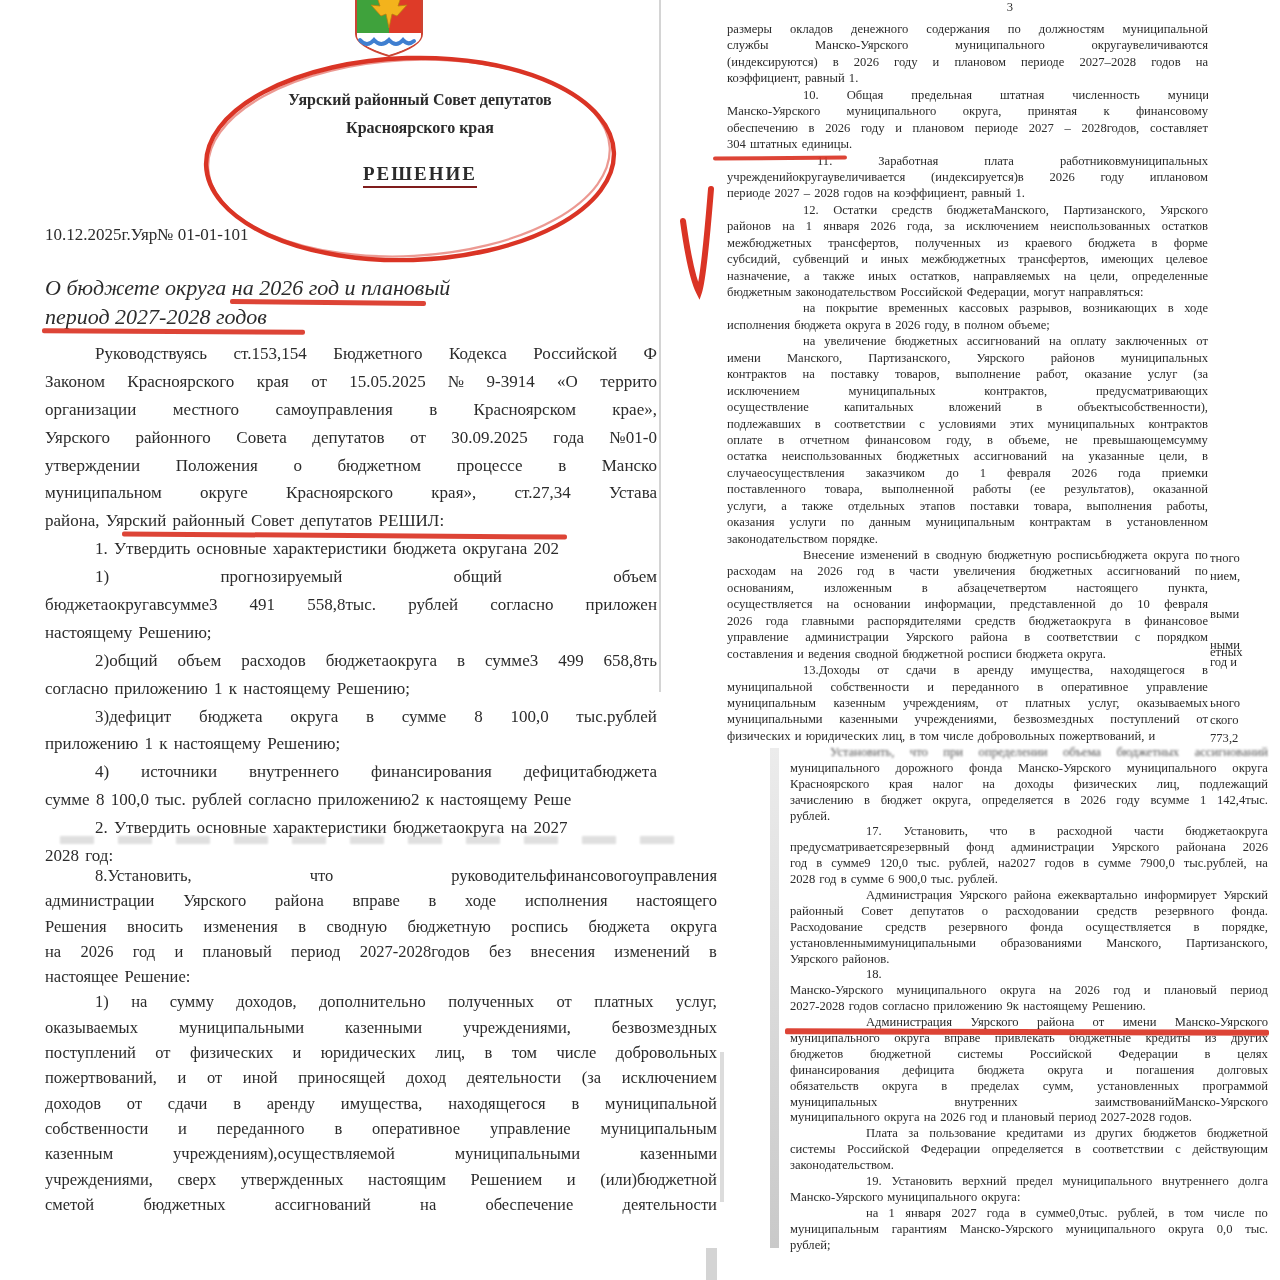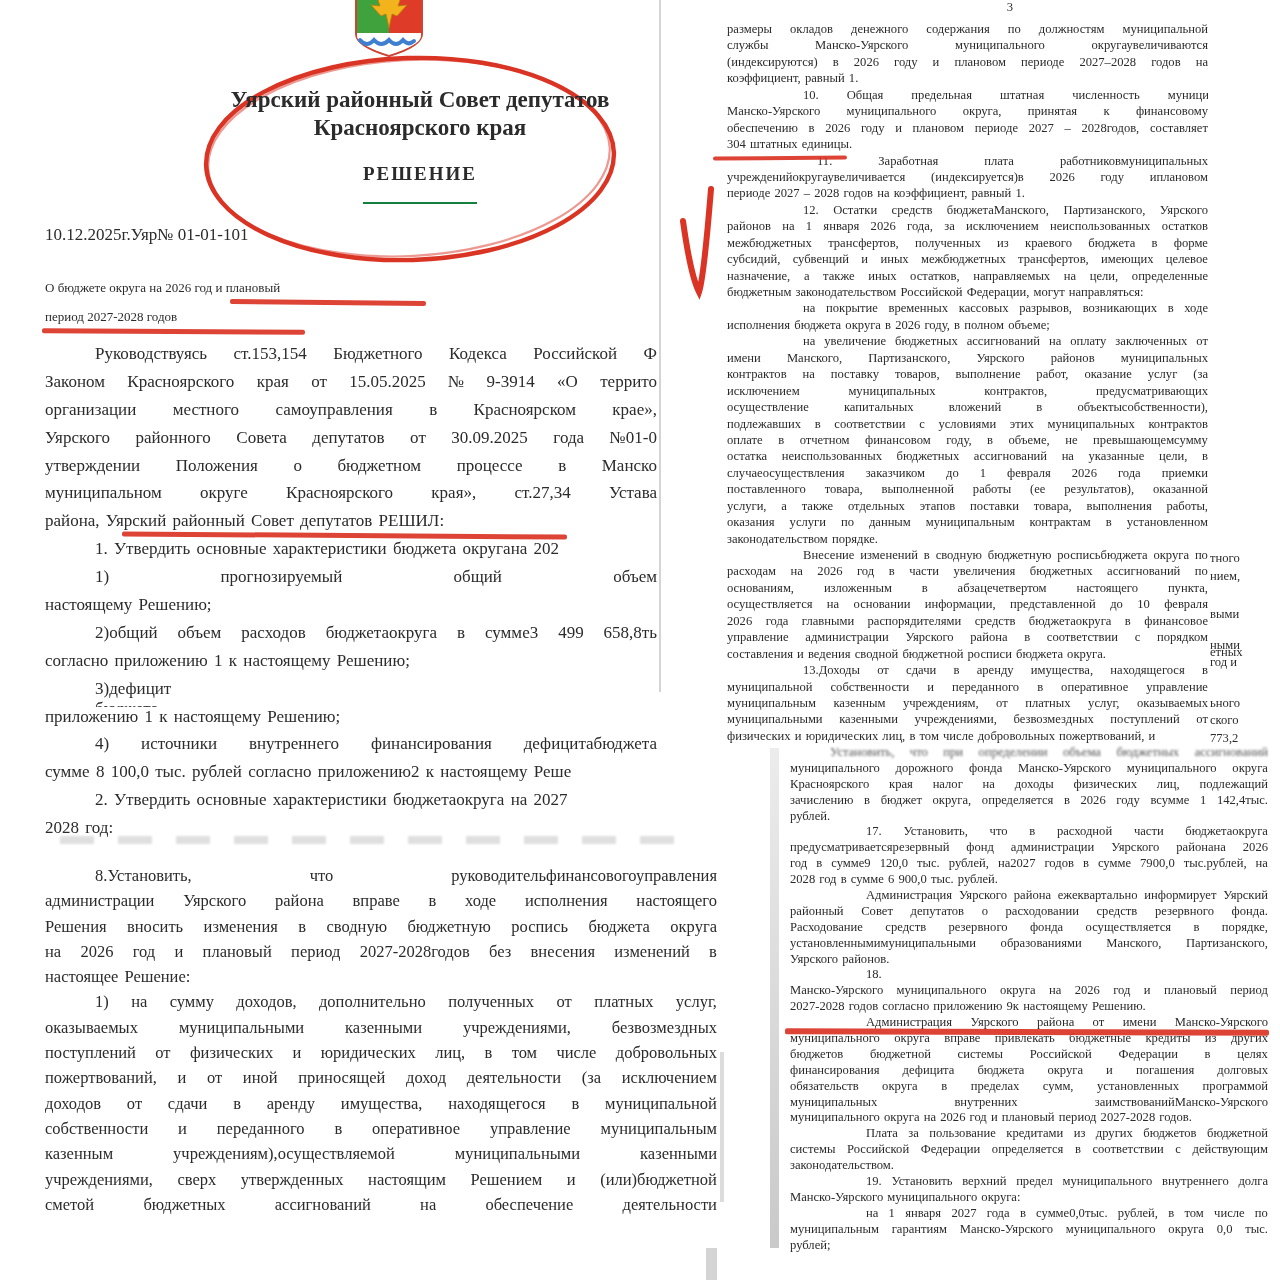--- a/index.html
+++ b/index.html
@@ -7,25 +7,25 @@
           font-family:"Liberation Serif","DejaVu Serif",serif;color:#2b2b2b;}
   .abs{position:absolute;}
   
   .doc-lines .line{height:var(--lh,28px);white-space:nowrap;overflow:hidden;}
   .doc-lines .line.j{display:flex;justify-content:space-between;}
   .doc-lines .line.blur{filter:blur(1.1px);opacity:.8;}
   .lt-body{left:45px;top:344px;width:612px;font-size:17px;--lh:27.9px;word-spacing:2px;}
   .lb-body{left:45px;top:866px;width:672px;font-size:16.5px;--lh:25.3px;word-spacing:2px;}
   .rt-body{left:727px;top:22px;width:481px;font-size:12.6px;--lh:16.45px;word-spacing:1px;}
   .rb-body{left:790px;top:745px;width:478px;font-size:12.6px;--lh:15.9px;word-spacing:1px;}
-  .title{left:45px;width:750px;text-align:center;font-weight:bold;font-size:23px;line-height:28px;}
+  .title{left:45px;width:750px;text-align:center;font-weight:bold;font-size:16px;line-height:28px;}
   .doc-type{left:45px;width:750px;text-align:center;font-weight:bold;font-size:19px;letter-spacing:2px;}
-  .doc-type span{border-bottom:2px solid #15803d;padding-bottom:18px;}
+  .doc-type span{border-bottom:2px solid #7f1d1d;padding-bottom:2px;}
   .date-line{left:45px;top:225px;font-size:17px;}
-  .subject{left:45px;font-size:13px;line-height:28.5px;}
+  .subject{left:45px;font-size:22px;line-height:28.5px;font-style:italic;}
   .page-num{left:995px;top:0px;width:30px;text-align:center;font-size:12.6px;}
   
   .red-line{background:#da3425;border-radius:2px;opacity:.92;}
   
   .gray-edge{background:#c9c9c9;}
   .faint-row{background:repeating-linear-gradient(90deg,#8f8f8f 0 34px,transparent 34px 58px);
              height:8px;opacity:.28;filter:blur(1.2px);}
   .edge-frags{left:1210px;top:0;width:70px;height:1280px;font-size:12.6px;}
   .edge-frags div{position:absolute;left:0;white-space:nowrap;}
 </style>
@@ -123,33 +123,41 @@
           <span>Устава</span>
         </div>
         <div class="line">района, Уярский районный Совет депутатов РЕШИЛ:</div>
         <div class="line" style="padding-left: 50px;">1. Утвердить основные характеристики бюджета округана 202</div>
         <div class="line j" style="padding-left: 50px;">
           <span>1)</span>
           <span>прогнозируемый</span>
           <span>общий</span>
           <span>объем</span>
         </div>
+        <div class="line j">
+          <span>бюджетаокругавсумме3</span>
+          <span>491</span>
+          <span>558,8тыс.</span>
+          <span>рублей</span>
+          <span>согласно</span>
+          <span>приложен</span>
+        </div>
         <div class="line">настоящему Решению;</div>
         <div class="line j" style="padding-left: 50px;">
           <span>2)общий</span>
           <span>объем</span>
           <span>расходов</span>
           <span>бюджетаокруга</span>
           <span>в</span>
           <span>сумме3</span>
           <span>499</span>
           <span>658,8ть</span>
         </div>
         <div class="line">согласно приложению 1 к настоящему Решению;</div>
-        <div class="line j" style="padding-left: 50px; flex-direction: column;">
+        <div class="line j" style="padding-left: 50px;">
           <span>3)дефицит</span>
           <span>бюджета</span>
           <span>округа</span>
           <span>в</span>
           <span>сумме</span>
           <span>8</span>
           <span>100,0</span>
           <span>тыс.рублей</span>
         </div>
         <div class="line">приложению 1 к настоящему Решению;</div>

